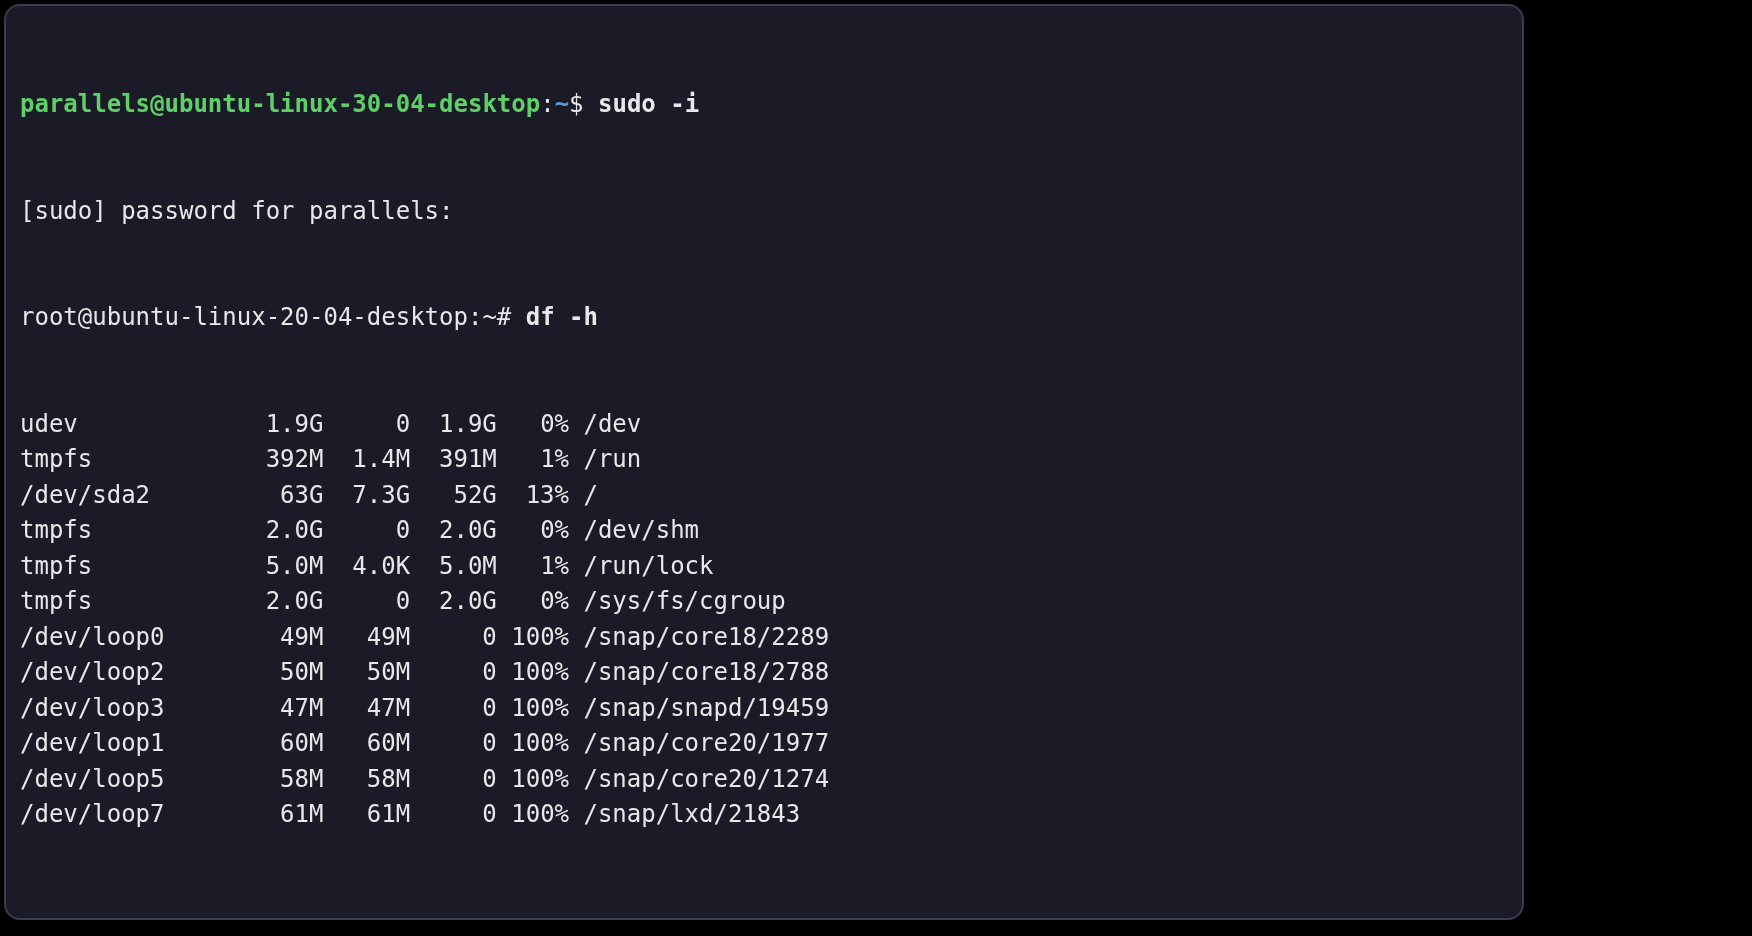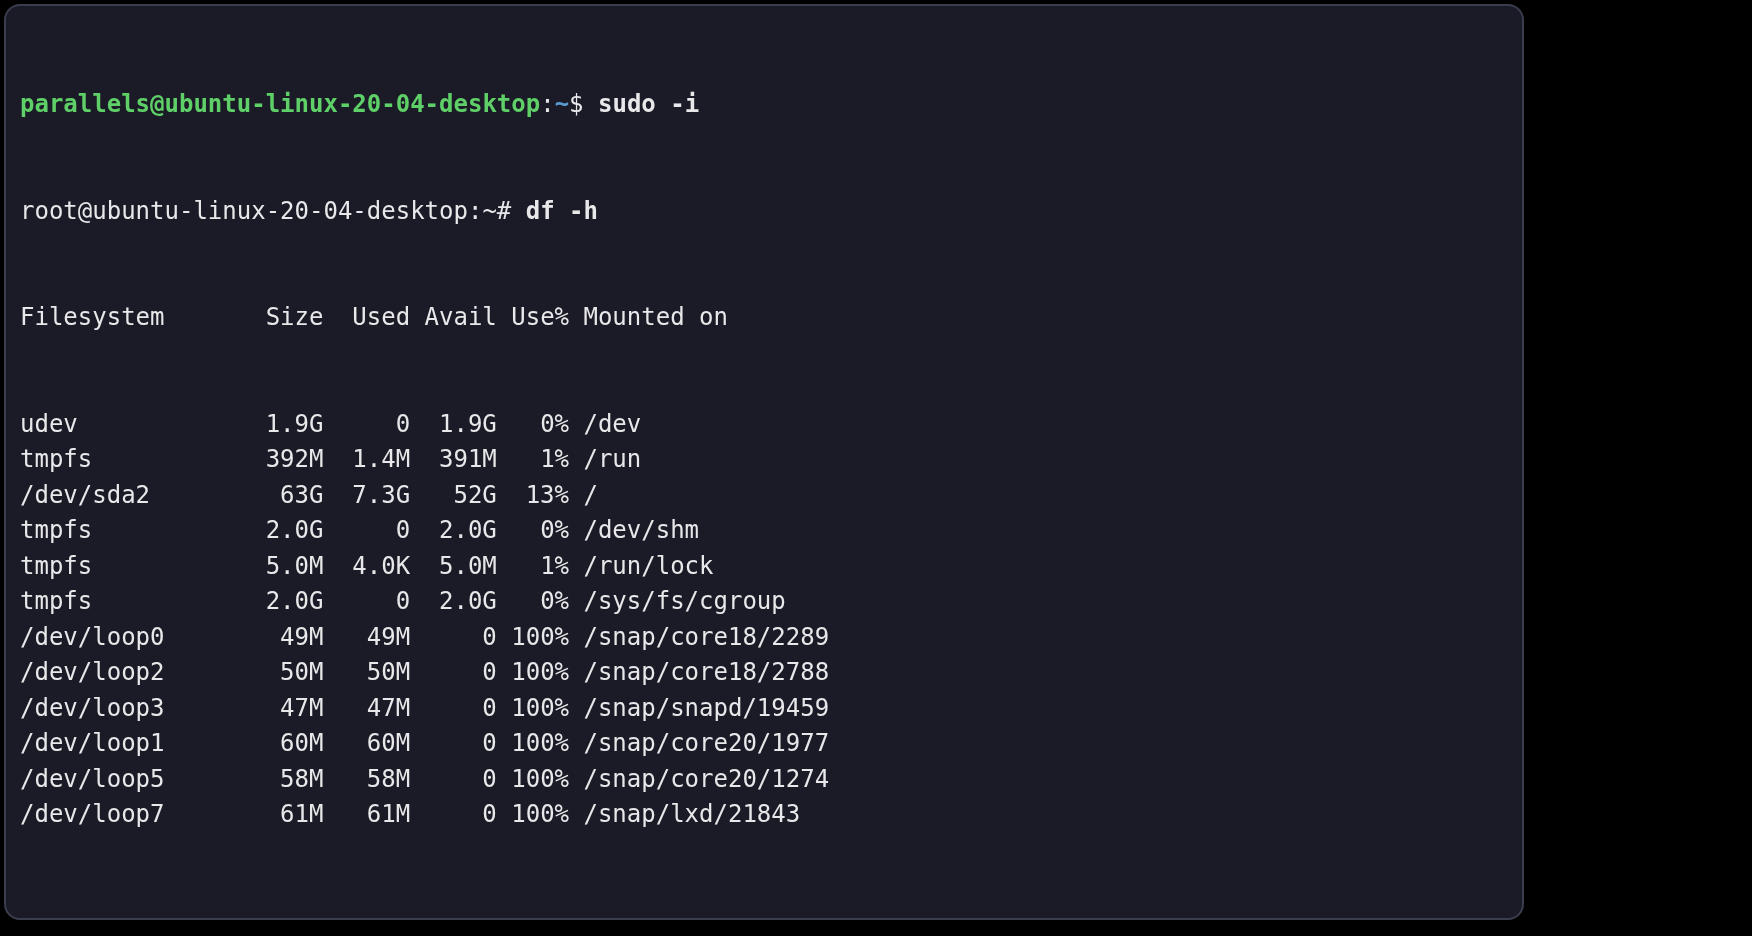--- a/index.html
+++ b/index.html
@@ -43,18 +43,18 @@
     .h-size { display: inline-block; width: 6ch; text-align: right; }
     .h-used { display: inline-block; width: 6ch; text-align: right; }
     .h-avail{ display: inline-block; width: 6ch; text-align: right; }
     .h-usep { display: inline-block; width: 5ch; text-align: right; }
     .h-mnt  { display: inline-block; padding-left: 1ch; }
   </style>
 </head>
 <body>
 
 <div class="terminal-window">
-  <span class="line"><span class="user-host">parallels@ubuntu-linux-20-04-desktop</span><span class="prompt-sym">:</span><span class="path">~</span><span class="prompt-sym">$</span> <span class="cmd">sudo -i</span></span>
+  <span class="line"><span class="user-host">parallels@ubuntu-linux-30-04-desktop</span><span class="prompt-sym">:</span><span class="path">~</span><span class="prompt-sym">$</span> <span class="cmd">sudo -i</span></span>
+  <span class="line">[sudo] password for parallels:</span>
   <span class="line"><span class="root-prompt">root@ubuntu-linux-20-04-desktop:~#</span> <span class="cmd">df -h</span></span>
-  <span class="df-row"><span class="h-fs">Filesystem</span><span class="h-size">Size</span><span class="h-used">Used</span><span class="h-avail">Avail</span><span class="h-usep">Use%</span><span class="h-mnt">Mounted on</span></span>
   <div id="df-body"><span class="df-row"><span class="c-fs">udev</span><span class="c-size">1.9G</span><span class="c-used">0</span><span class="c-avail">1.9G</span><span class="c-usep">0%</span><span class="c-mnt">/dev</span></span><span class="df-row"><span class="c-fs">tmpfs</span><span class="c-size">392M</span><span class="c-used">1.4M</span><span class="c-avail">391M</span><span class="c-usep">1%</span><span class="c-mnt">/run</span></span><span class="df-row"><span class="c-fs">/dev/sda2</span><span class="c-size">63G</span><span class="c-used">7.3G</span><span class="c-avail">52G</span><span class="c-usep">13%</span><span class="c-mnt">/</span></span><span class="df-row"><span class="c-fs">tmpfs</span><span class="c-size">2.0G</span><span class="c-used">0</span><span class="c-avail">2.0G</span><span class="c-usep">0%</span><span class="c-mnt">/dev/shm</span></span><span class="df-row"><span class="c-fs">tmpfs</span><span class="c-size">5.0M</span><span class="c-used">4.0K</span><span class="c-avail">5.0M</span><span class="c-usep">1%</span><span class="c-mnt">/run/lock</span></span><span class="df-row"><span class="c-fs">tmpfs</span><span class="c-size">2.0G</span><span class="c-used">0</span><span class="c-avail">2.0G</span><span class="c-usep">0%</span><span class="c-mnt">/sys/fs/cgroup</span></span><span class="df-row"><span class="c-fs">/dev/loop0</span><span class="c-size">49M</span><span class="c-used">49M</span><span class="c-avail">0</span><span class="c-usep">100%</span><span class="c-mnt">/snap/core18/2289</span></span><span class="df-row"><span class="c-fs">/dev/loop2</span><span class="c-size">50M</span><span class="c-used">50M</span><span class="c-avail">0</span><span class="c-usep">100%</span><span class="c-mnt">/snap/core18/2788</span></span><span class="df-row"><span class="c-fs">/dev/loop3</span><span class="c-size">47M</span><span class="c-used">47M</span><span class="c-avail">0</span><span class="c-usep">100%</span><span class="c-mnt">/snap/snapd/19459</span></span><span class="df-row"><span class="c-fs">/dev/loop1</span><span class="c-size">60M</span><span class="c-used">60M</span><span class="c-avail">0</span><span class="c-usep">100%</span><span class="c-mnt">/snap/core20/1977</span></span><span class="df-row"><span class="c-fs">/dev/loop5</span><span class="c-size">58M</span><span class="c-used">58M</span><span class="c-avail">0</span><span class="c-usep">100%</span><span class="c-mnt">/snap/core20/1274</span></span><span class="df-row"><span class="c-fs">/dev/loop7</span><span class="c-size">61M</span><span class="c-used">61M</span><span class="c-avail">0</span><span class="c-usep">100%</span><span class="c-mnt">/snap/lxd/21843</span></span></div>
   
 </div>
 
 </body></html>

